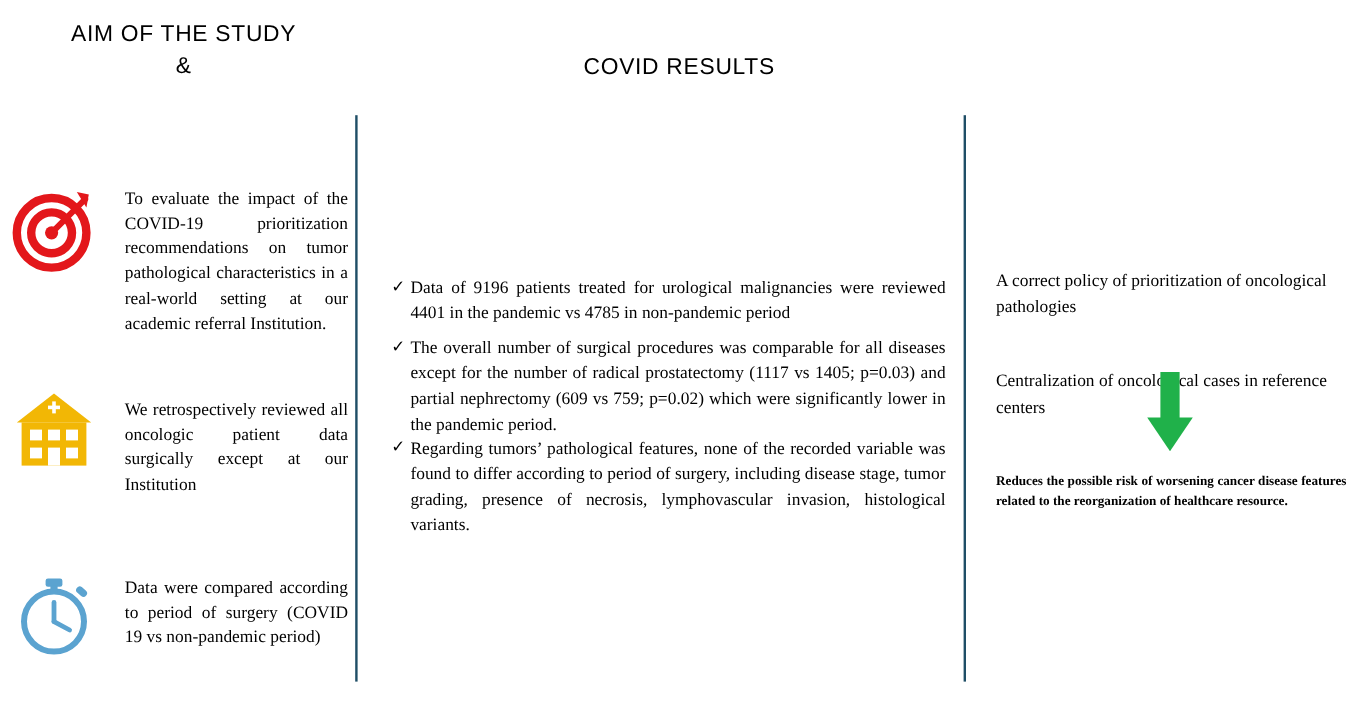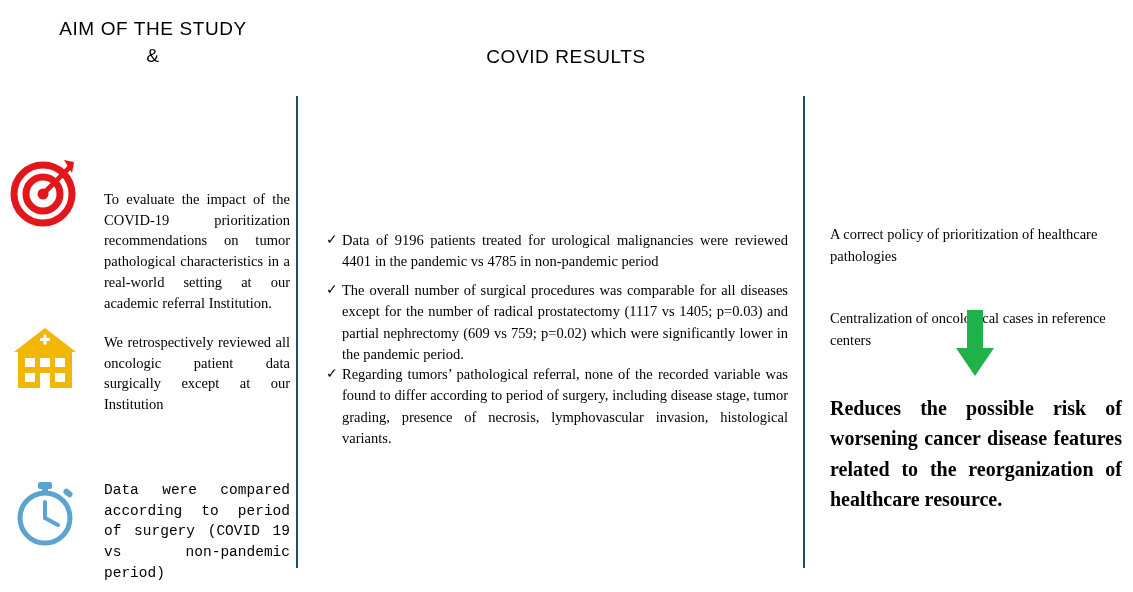--- a/index.html
+++ b/index.html
@@ -60,23 +60,23 @@
     font-size: 14.5px;
     line-height: 1.43;
     color: #000000;
     text-align: justify;
     text-justify: inter-word;
   }
   #aim-1 { left: 8px;  top: 154px; }
   #aim-2 { left: 8px;  top: 322px; }
   #aim-3 { left: 8px;  top: 476px; }
 
-  #aim-1 .aim-text { top: 2px; margin-top: 33px; }
+  #aim-1 .aim-text { top: 2px; }
   #aim-2 .aim-text { top: 10px; }
-  #aim-3 .aim-text { top: 4px; font-family: Liberation Mono, monospace; }
+  #aim-3 .aim-text { top: 4px; }
 
   
   .bullet-row {
     position: absolute;
     left: 326px;
     width: 462px;
     font-size: 14.5px;
     line-height: 1.47;
     color: #000000;
   }
@@ -108,21 +108,21 @@
     color: #000000;
   }
   #conc-1 { top: 224px; }
   #conc-2 { top: 272px; margin-top: 36px; }
 
   #conc-final {
     position: absolute;
     left: 830px;
     top: 393px;
     width: 292px;
-    font-size: 20px;
+    font-size: 11px;
     line-height: 1.52;
     font-weight: bold;
     color: #000000;
     text-align: justify;
     text-justify: inter-word;
   }
 
   #down-arrow {
     position: absolute;
     left: 952px;
@@ -196,24 +196,24 @@
     <span class="bullet-text">Data of 9196 patients treated for urological malignancies were reviewed 4401 in the pandemic vs 4785 in non-pandemic period</span>
   </div>
 
   <div class="bullet-row" id="bullet-2">
     <span class="bullet-mark">✓</span>
     <span class="bullet-text">The overall number of surgical procedures was comparable for all diseases except for the number of radical prostatectomy (1117 vs 1405; p=0.03) and partial nephrectomy (609 vs 759; p=0.02) which were significantly lower in the pandemic period.</span>
   </div>
 
   <div class="bullet-row" id="bullet-3">
     <span class="bullet-mark">✓</span>
-    <span class="bullet-text">Regarding tumors’ pathological referral, none of the recorded variable was found to differ according to period of surgery, including disease stage, tumor grading, presence of necrosis, lymphovascular invasion, histological variants.</span>
-  </div>
-
-  <div class="conc-text" id="conc-1">A correct policy of prioritization of healthcare pathologies</div>
+    <span class="bullet-text">Regarding tumors’ pathological features, none of the recorded variable was found to differ according to period of surgery, including disease stage, tumor grading, presence of necrosis, lymphovascular invasion, histological variants.</span>
+  </div>
+
+  <div class="conc-text" id="conc-1">A correct policy of prioritization of oncological pathologies</div>
   <div class="conc-text" id="conc-2">Centralization of oncological cases in reference centers</div>
 
   <span id="down-arrow">
     <svg viewBox="0 0 46 68" width="46" height="68">
       <rect x="15" y="0" width="16" height="40" fill="#20B14A"></rect>
       <path d="M4 38 L42 38 L23 66 Z" fill="#20B14A"></path>
     </svg>
   </span>
 
   <div id="conc-final">Reduces the possible risk of worsening cancer disease features related to the reorganization of healthcare resource.</div>

